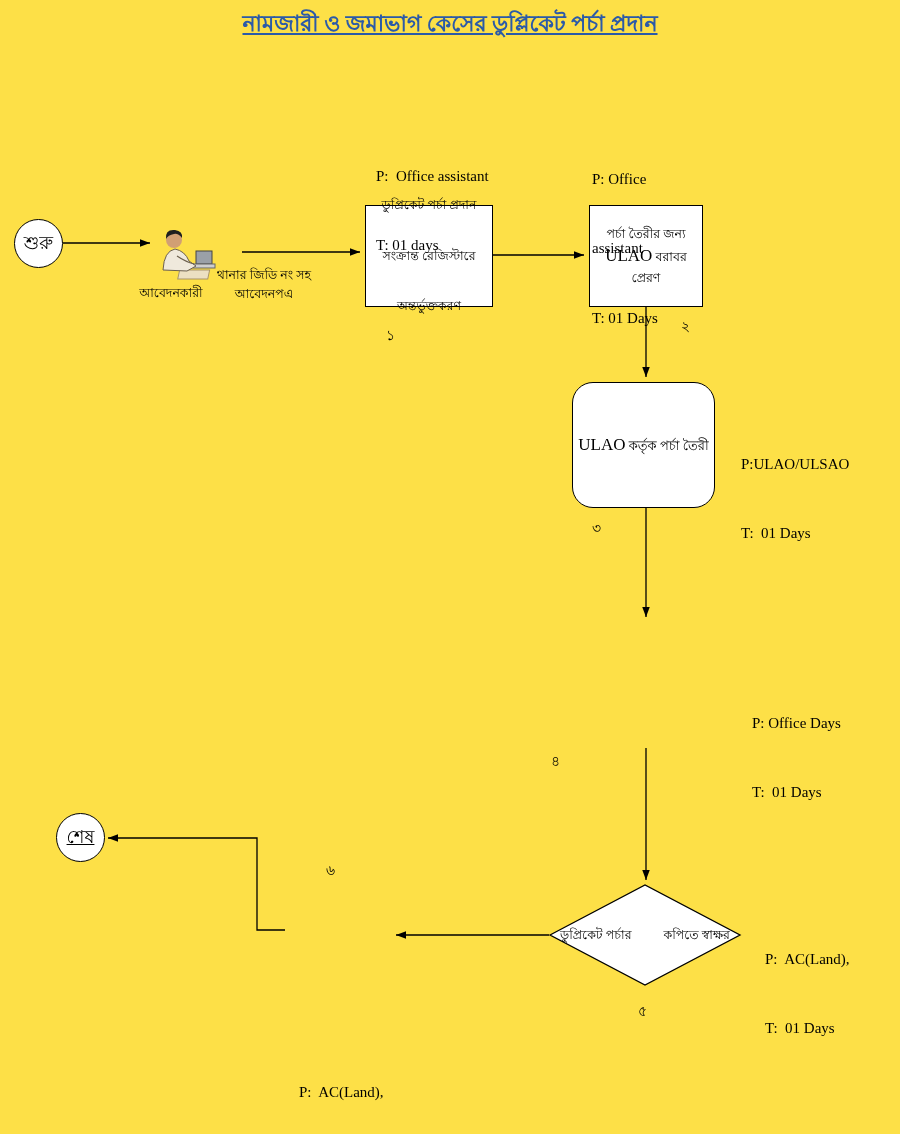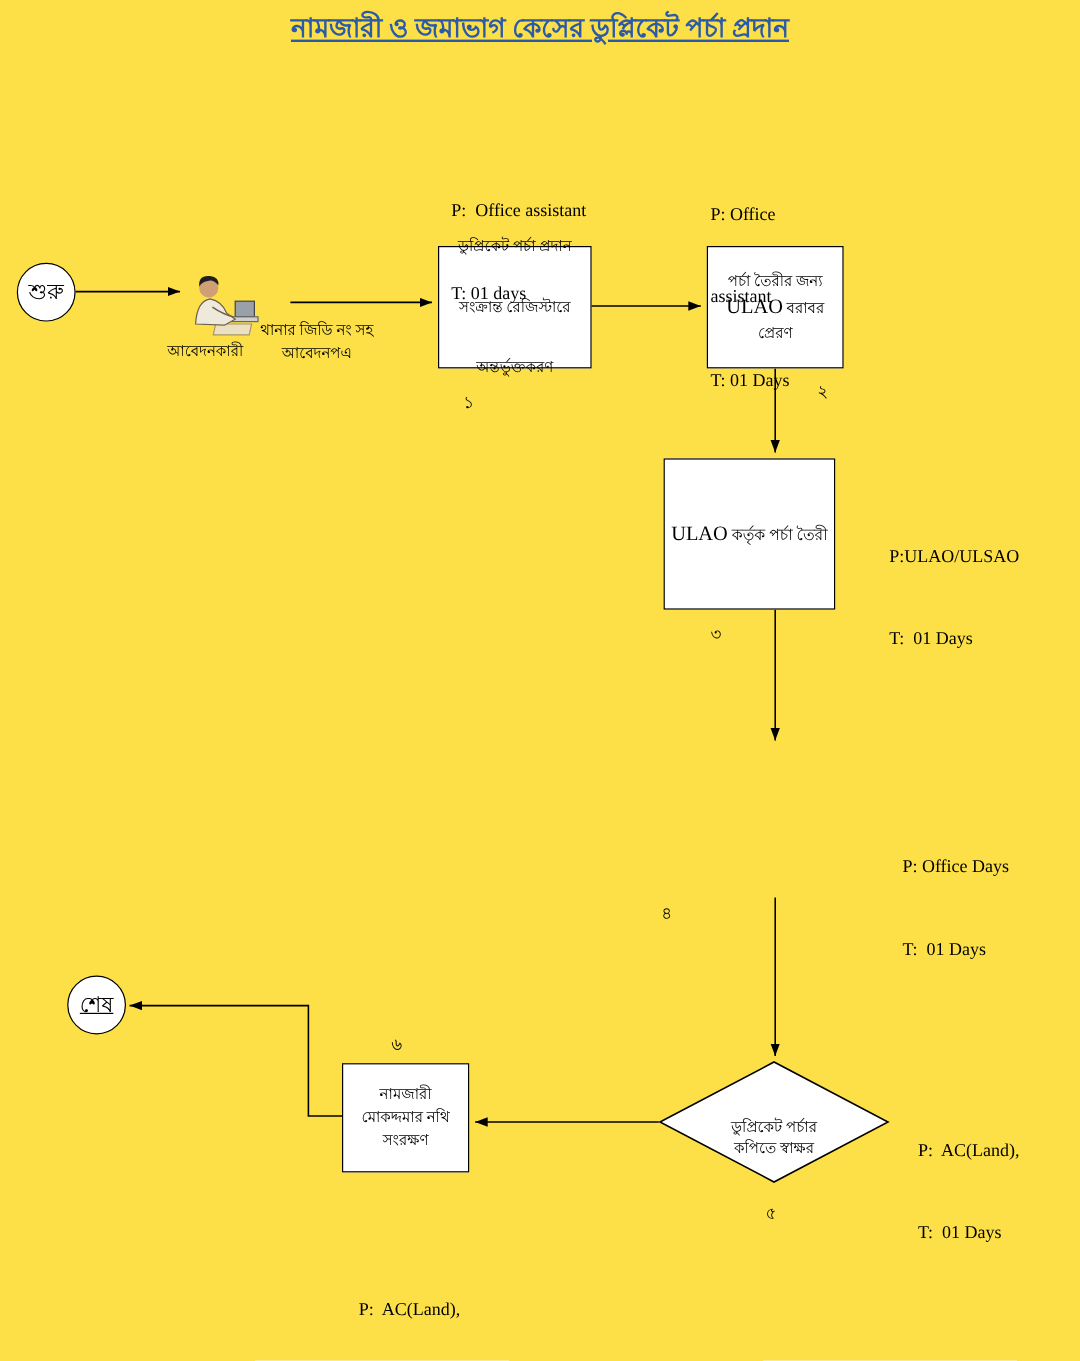--- a/index.html
+++ b/index.html
@@ -7,21 +7,21 @@
           font-family:"Liberation Serif","DejaVu Sans",serif;color:#000;}
   .title{position:absolute;top:6px;left:0;width:100%;text-align:center;
          font-size:22px;font-weight:bold;color:#2b5aa8;}
   .title span{text-decoration:underline;}
   .wires{position:absolute;left:0;top:0;pointer-events:none;}
   .node{position:absolute;border:1px solid #000;background:#fff;box-sizing:border-box;
         display:flex;flex-direction:column;align-items:center;justify-content:center;
         text-align:center;font-size:12.5px;line-height:1.5;padding:2px;}
   .circle{border-radius:50%;font-size:18px;}
   .diamond-label{position:absolute;background:transparent;border:none;display:flex;
-        flex-direction:column;align-items:center;justify-content:flex-end;text-align:center;
+        flex-direction:row;align-items:center;justify-content:space-between;text-align:center;
         font-size:12.5px;line-height:1.5;}
   .annotation{position:absolute;font-size:15px;line-height:1.55;white-space:pre;}
   .num{position:absolute;font-size:14px;}
   .caption{position:absolute;font-size:12.5px;text-align:center;}
   .note{position:absolute;font-size:12.5px;text-align:center;line-height:1.5;}
   .en-big{font-size:17px;}
   .icon-wrap{position:absolute;}
 </style>
 </head>
 <body>
@@ -90,21 +90,21 @@
     </div>
     <div>প্রেরণ</div>
   </div>
   <div class="annotation" style="left:592px;top:121px;">
     <div>P: Office</div>
     <div>assistant</div>
     <div>T: 01 Days</div>
   </div>
   <div class="num" style="left:681px;top:315px;">২</div>
 
-  <div class="node" style="left:553px;top:382px;width:143px;height:126px;font-size:13px;">
+  <div class="node" style="left:572px;top:382px;width:143px;height:126px;font-size:13px;border-radius:21px;">
     <div>
       <span class="en-big">ULAO</span><span> কর্তৃক পর্চা তৈরী</span>
     </div>
   </div>
   <div class="annotation" style="left:741px;top:406px;">
     <div>P:ULAO/ULSAO</div>
     <div>T:  01 Days</div>
   </div>
   <div class="num" style="left:592px;top:517px;">৩</div>
 
@@ -117,25 +117,20 @@
   <div class="diamond-label" style="left:560px;top:903px;width:170px;height:64px;">
     <div>ডুপ্রিকেট পর্চার</div>
     <div>কপিতে স্বাক্ষর</div>
   </div>
   <div class="annotation" style="left:765px;top:901px;">
     <div>P:  AC(Land),</div>
     <div>T:  01 Days</div>
   </div>
   <div class="num" style="left:638px;top:1000px;">৫</div>
 
-  <div class="node" style="left:285px;top:886px;width:106px;height:91px;">
-    <div>নামজারী</div>
-    <div>মোকদ্দমার নথি</div>
-    <div>সংরক্ষণ</div>
-  </div>
   <div class="num" style="left:326px;top:859px;">৬</div>
   <div class="annotation" style="left:299px;top:1034px;">
     <div>P:  AC(Land),</div>
     
     
   </div>
 
   <div class="node circle" style="left:56px;top:813px;width:49px;height:49px;text-decoration:underline;">
     <span>শেষ</span>
   </div>

